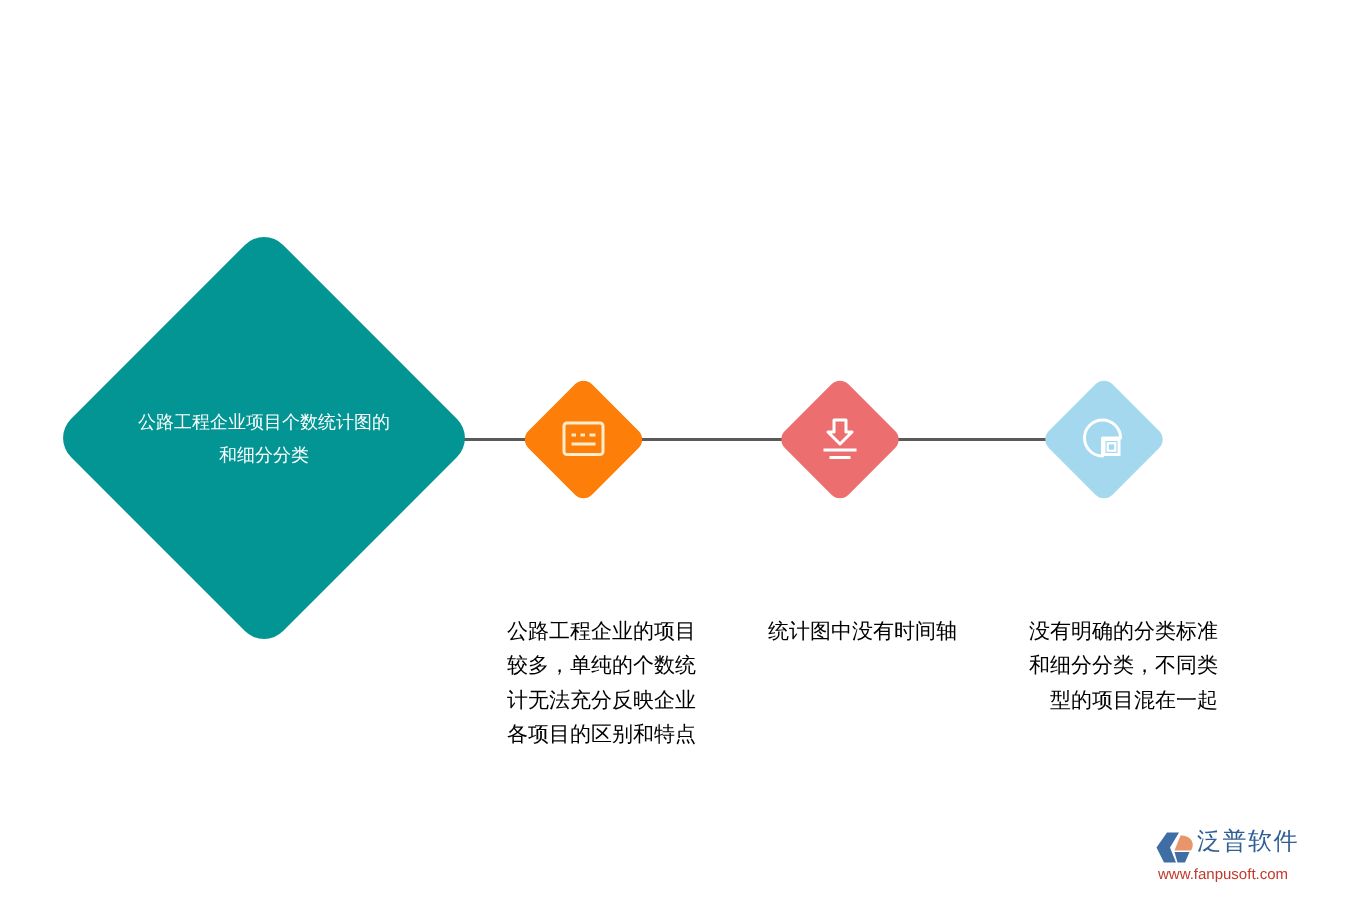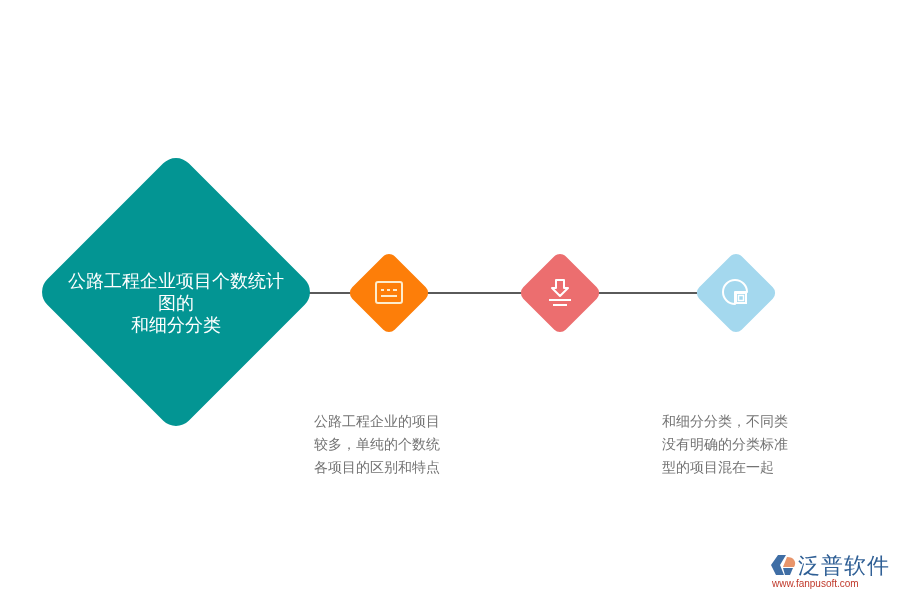--- a/index.html
+++ b/index.html
@@ -34,21 +34,21 @@
       height: 200px;
       background: #039593;
     }
     .main-title {
       position: absolute;
       left: 60px;
       top: 270px;
       width: 232px;
       text-align: center;
       color: #ffffff;
-      font-size: 18px;
+      font-size: 12px;
       line-height: 22px;
     }
     .node {
       position: absolute;
       width: 60px;
       height: 60px;
       border-radius: 8px;
       transform: rotate(45deg);
     }
     .node-1 { left: 359px; top: 263px; background: #fd7e09; }
@@ -59,22 +59,22 @@
       width: 40px;
       height: 40px;
     }
     .icon-1 { left: 369px; top: 273px; }
     .icon-2 { left: 540px; top: 273px; }
     .icon-3 { left: 716px; top: 273px; }
     .desc {
       position: absolute;
       top: 410px;
       width: 150px;
-      text-align: left;
-      color: #737373;
+      text-align: right;
+      color: #000000;
       font-size: 14px;
       line-height: 23px;
     }
     .desc-1 { left: 314px; }
     .desc-2 { left: 488px; }
     .desc-3 { left: 662px; }
     .logo {
       position: absolute;
       left: 768px;
       top: 552px;
@@ -85,21 +85,21 @@
       position: absolute;
       left: 2px;
       top: 2px;
       width: 28px;
       height: 22px;
     }
     .logo-text {
       position: absolute;
       left: 30px;
       top: -1px;
-      font-size: 22px;
+      font-size: 16px;
       color: #2f5f95;
       letter-spacing: 1px;
       font-family: "DejaVu Sans", "Liberation Sans", sans-serif;
       white-space: nowrap;
     }
     .logo-url {
       position: absolute;
       left: 4px;
       top: 26px;
       font-size: 10px;
@@ -144,29 +144,31 @@
   <svg width="40" height="40" viewBox="0 0 40 40">
     <path d="M19 31 A12 12 0 1 1 31 19 L19 19 Z" fill="none" stroke="#ffffff" stroke-width="2" stroke-linejoin="round"></path>
     <rect x="20" y="20" width="10" height="10" fill="none" stroke="#ffffff" stroke-width="2"></rect>
     <rect x="22.5" y="22.5" width="5" height="5" fill="none" stroke="#ffffff" stroke-width="1.5"></rect>
   </svg>
 </div>
 
 <div class="desc desc-1">
   <div>公路工程企业的项目</div>
   <div>较多，单纯的个数统</div>
+  <div>计无法充分反映企业</div>
   <div>各项目的区别和特点</div>
 </div>
 
 <div class="desc desc-2">
+  <div>统计图中没有时间轴</div>
 </div>
 
 <div class="desc desc-3">
+  <div>没有明确的分类标准</div>
   <div>和细分分类，不同类</div>
-  <div>没有明确的分类标准</div>
   <div>型的项目混在一起</div>
 </div>
 
 <div class="logo">
   <div class="logo-mark">
     <svg width="28" height="22" viewBox="0 0 28 22">
       <path d="M8 1 L16 1 L10 11 L14 21 L6 21 L1 11 Z" fill="#3f6ea5"></path>
       <path d="M17 3 C24 3 27 8 24 13 L13 13 Z" fill="#e8956b"></path>
       <path d="M13 14 L23 14 L20 21 L15 21 Z" fill="#3f6ea5"></path>
     </svg>

